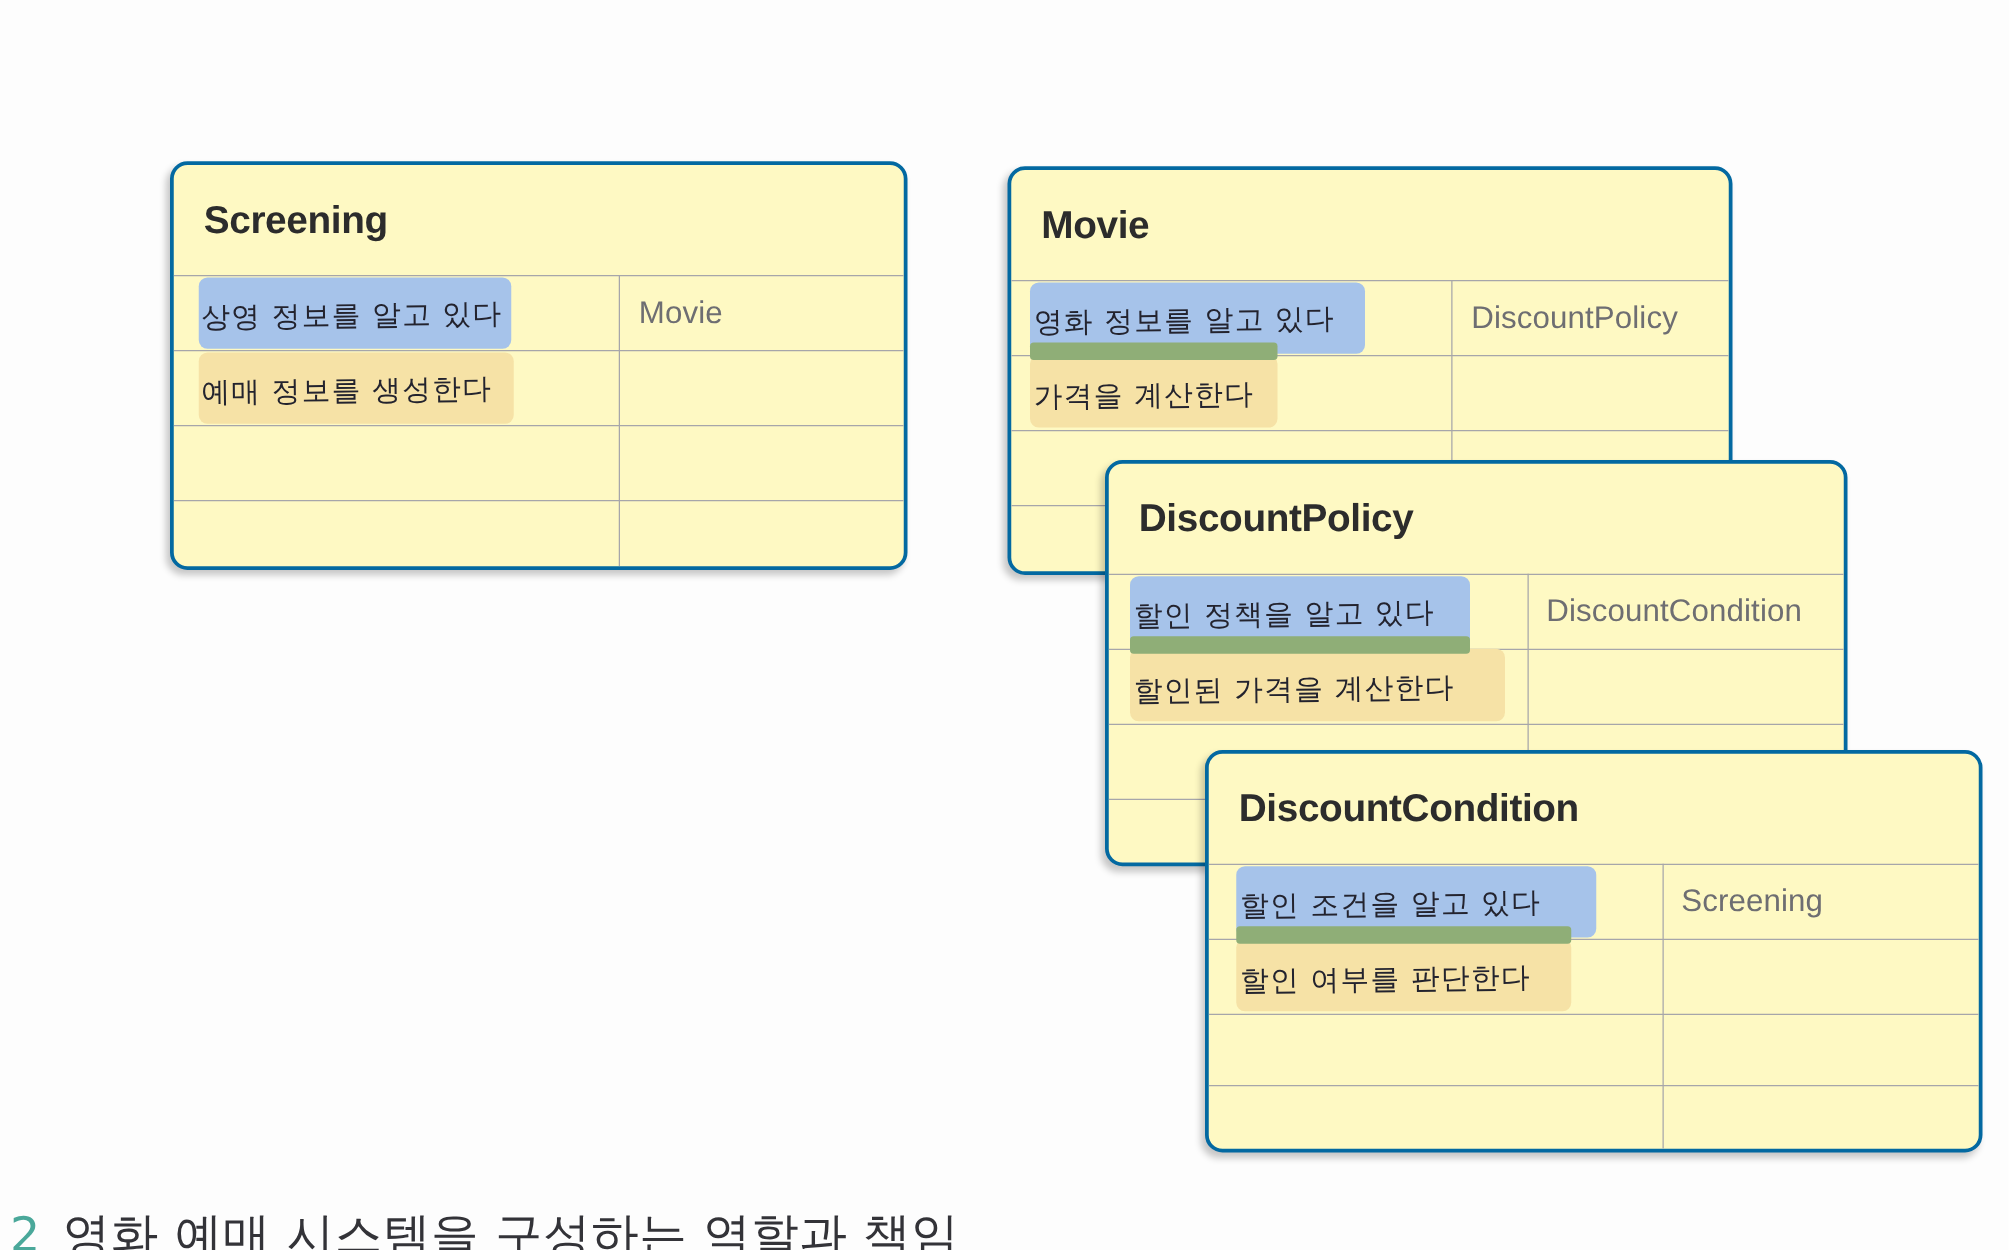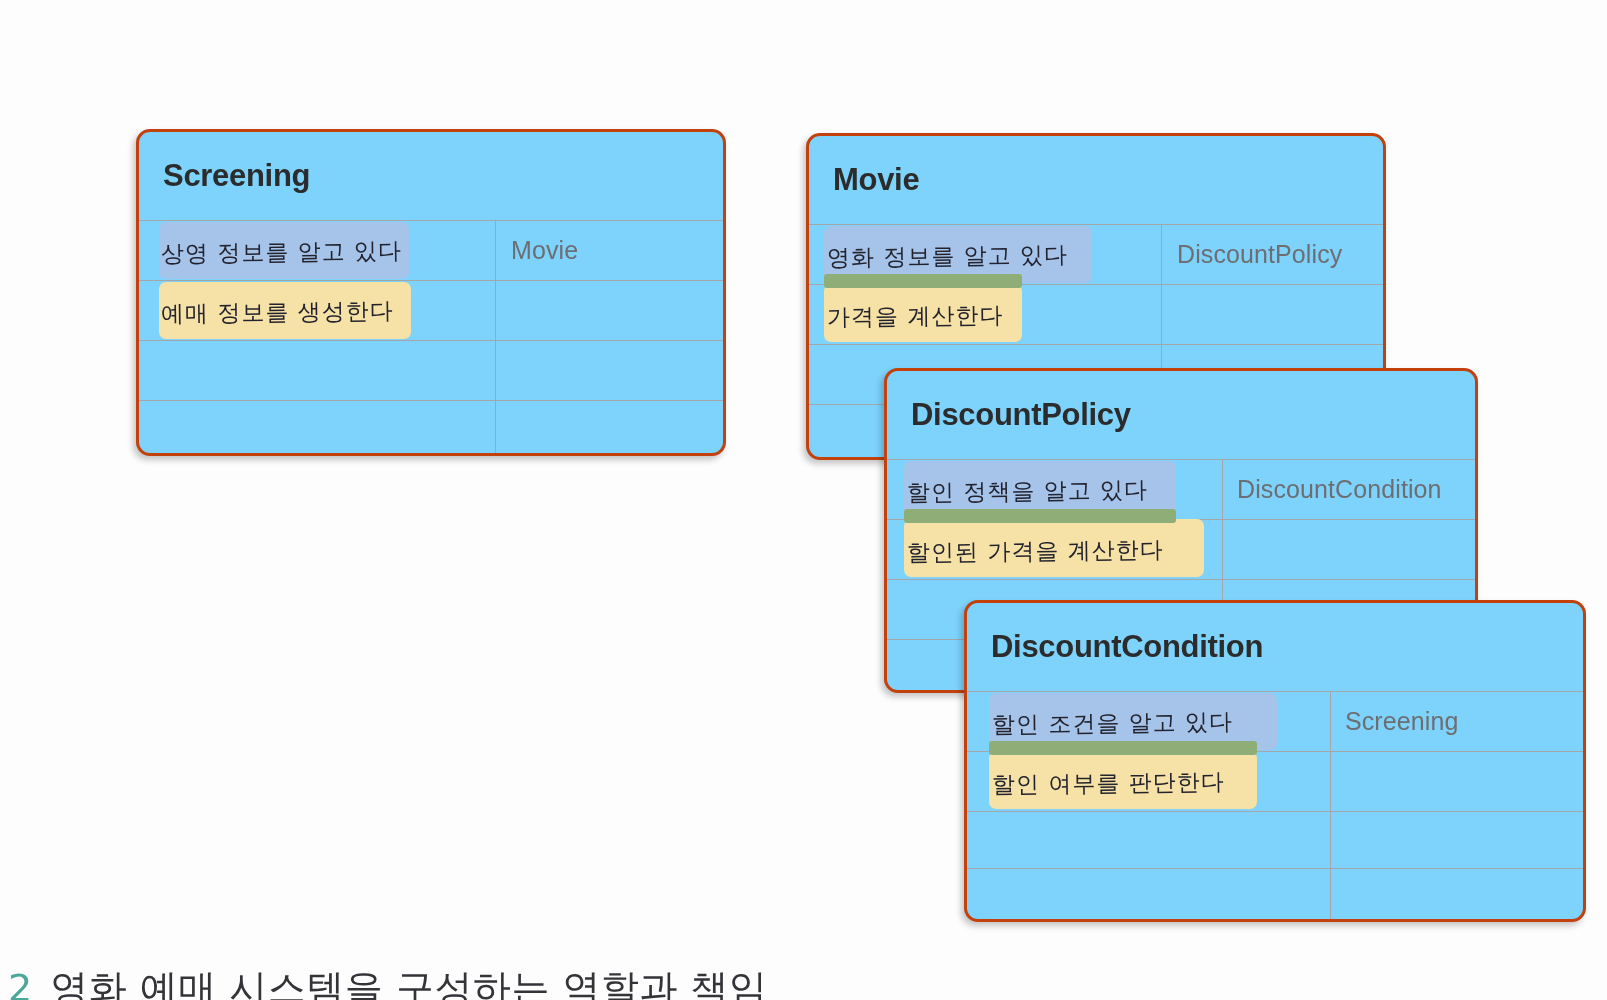--- a/index.html
+++ b/index.html
@@ -18,22 +18,22 @@
 
   #canvas {
     position: absolute;
     inset: 0;
     background: #fdfdfd;
   }
 
   
   .crc-card {
     position: absolute;
-    background: #7dd3fc;
-    border: 3px solid #c2410c;
+    background: #fef9c3;
+    border: 3px solid #0369a1;
     border-radius: 14px;
     box-sizing: border-box;
     box-shadow: -3px 4px 6px rgba(0,0,0,0.22);
     overflow: hidden;
   }
 
   .crc-title {
     position: absolute;
     left: 0;
     right: 0;

